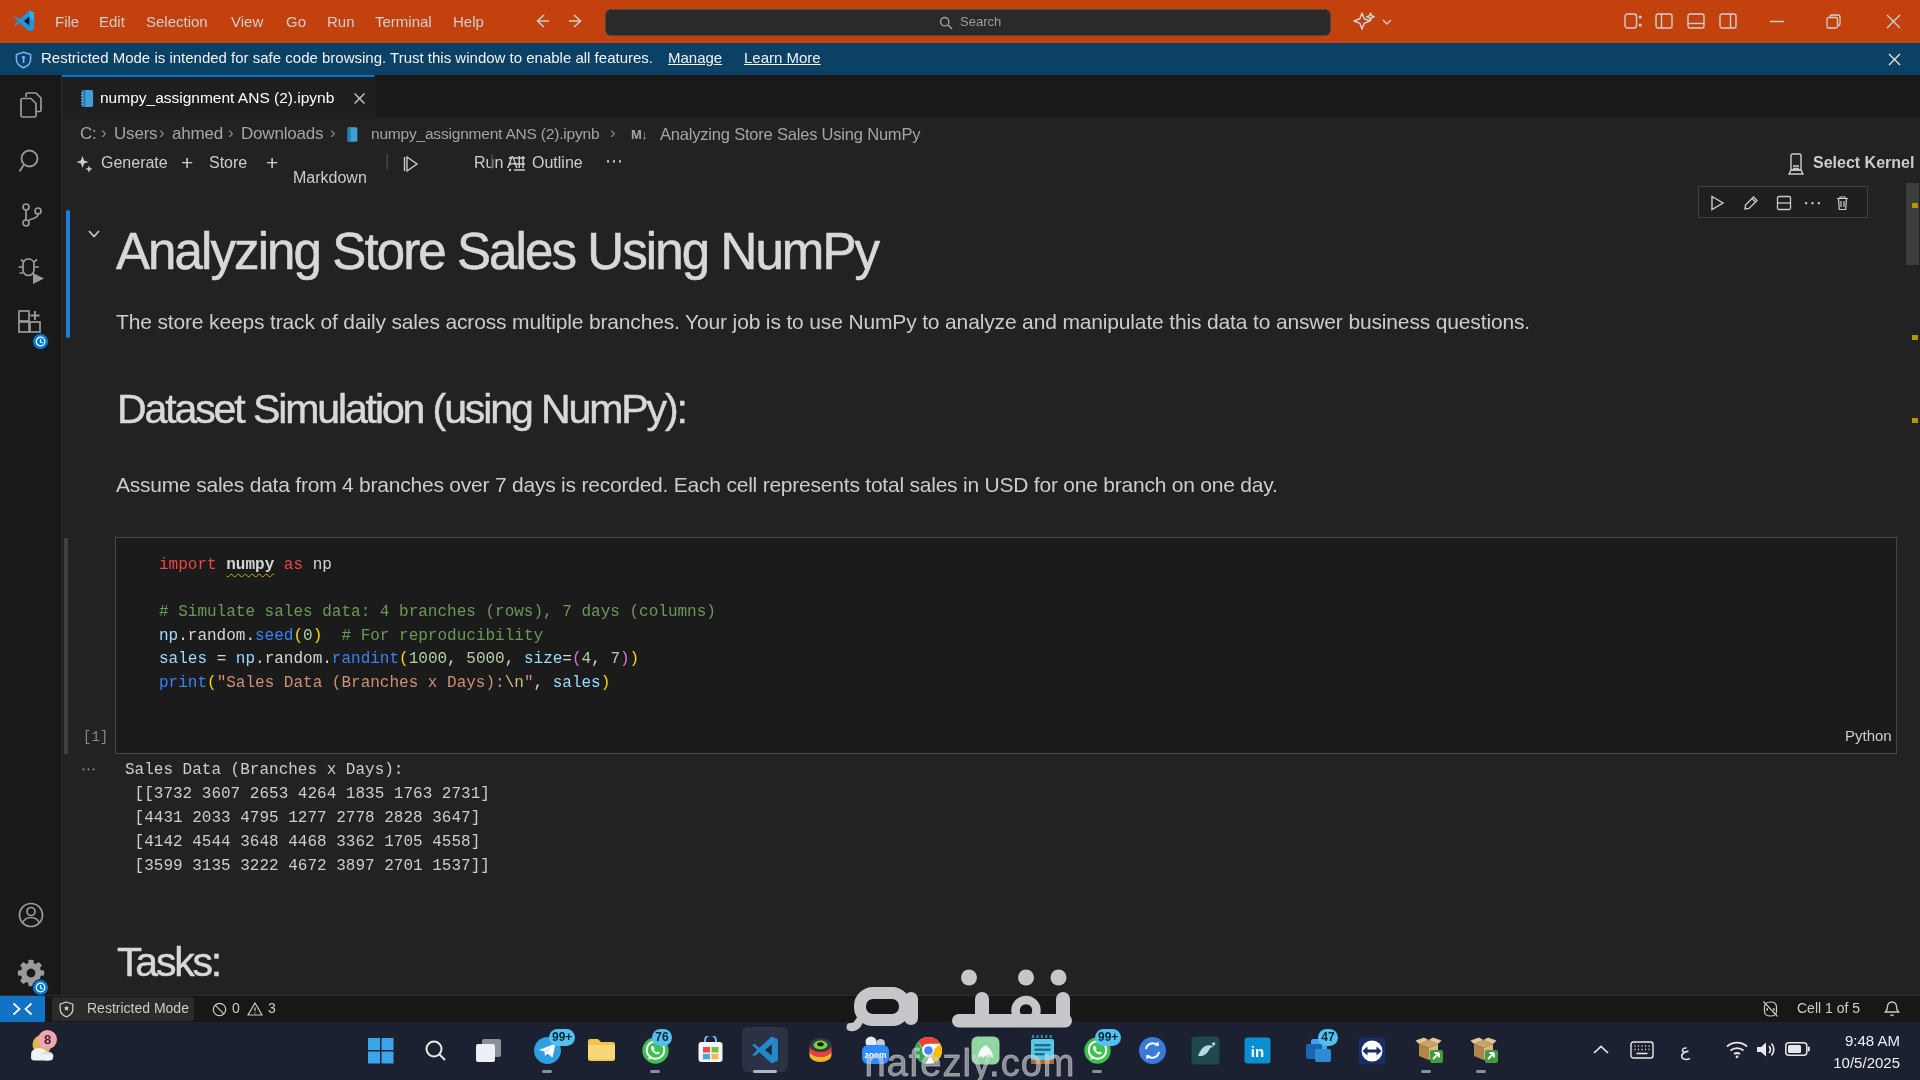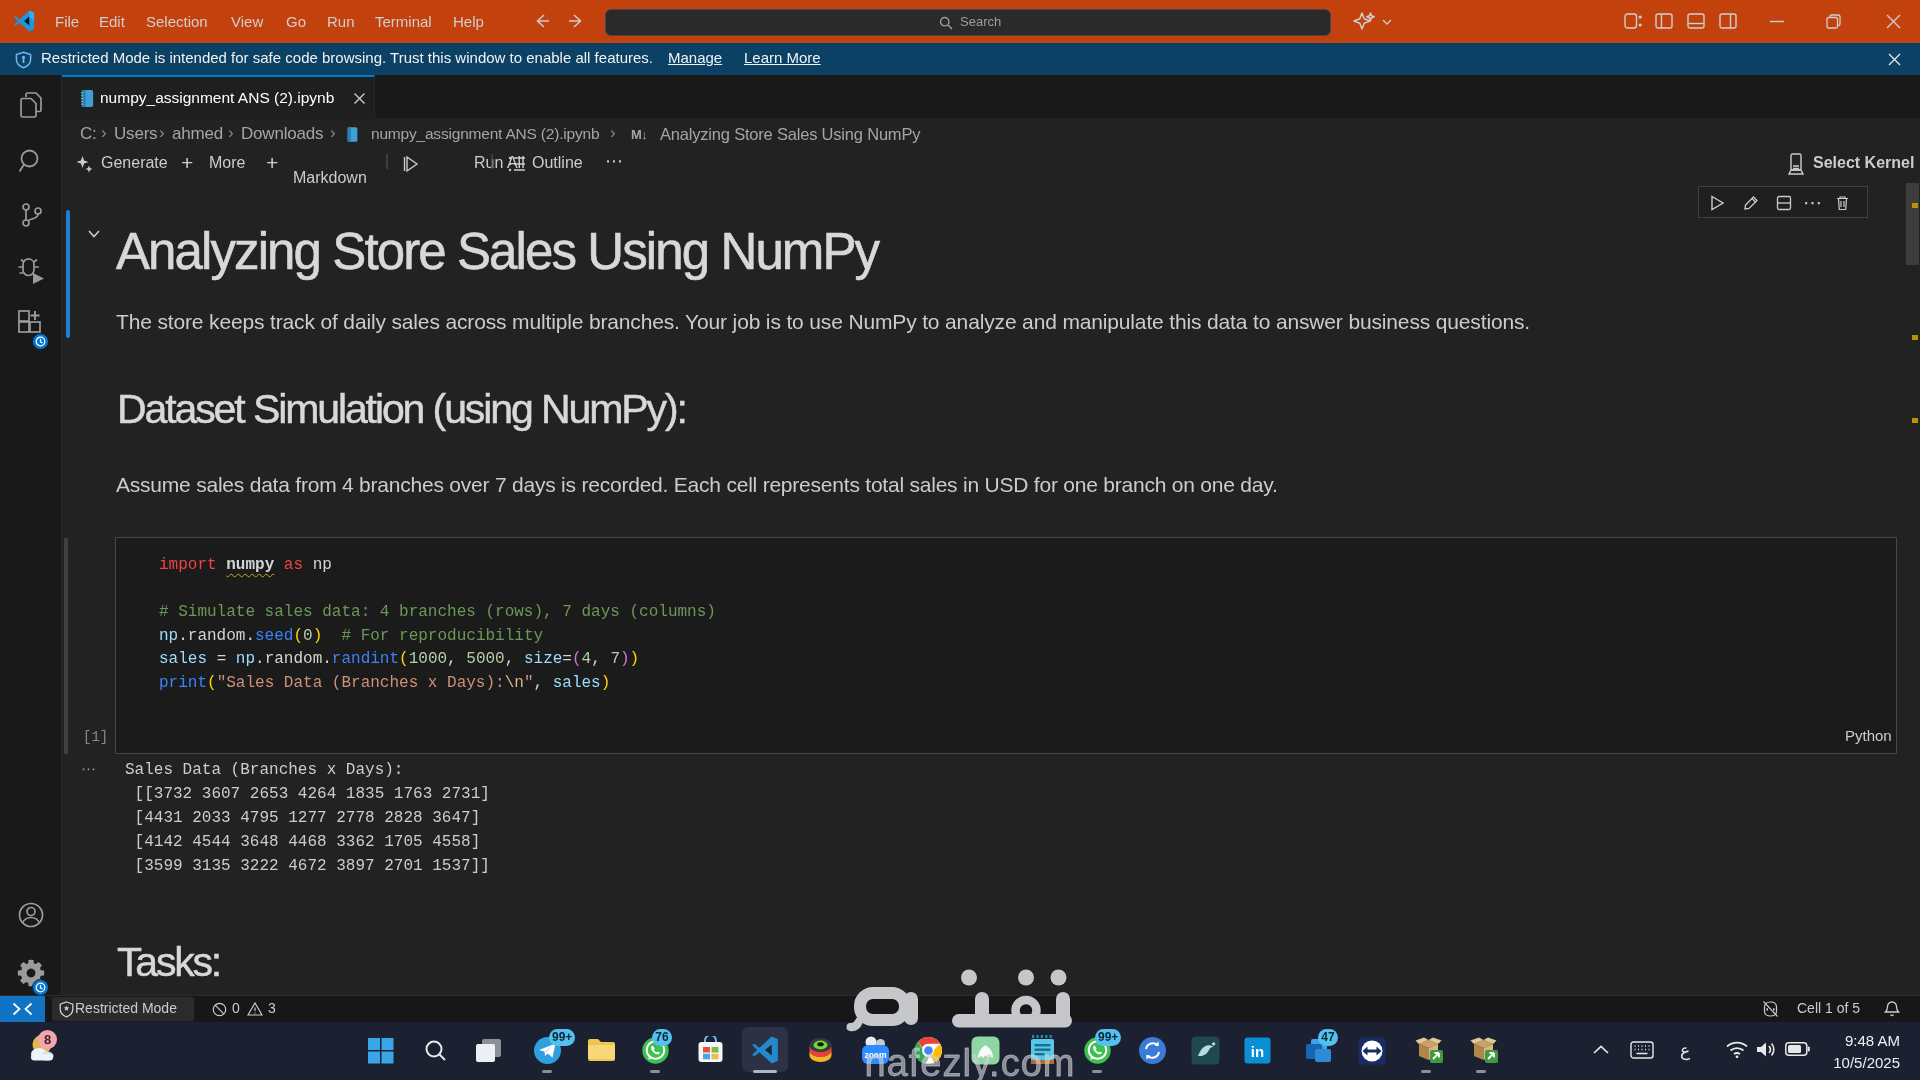--- a/index.html
+++ b/index.html
@@ -149,21 +149,21 @@
     <span class="abs" style="left:598px;top:6px;font-size:16.5px;">Analyzing Store Sales Using NumPy</span>
   </div>
 
   <div class="abs" style="left:62px;top:148px;width:1858px;height:32px;background:#222222;color:#cccccc;font-size:16px;">
     <svg class="icon" style="left:13px;top:7px" width="19" height="19" viewBox="0 0 19 19" fill="#cccccc">
       <path d="M7.5 1 l1.6 4.4 L13.5 7 l-4.4 1.6 L7.5 13 l-1.6-4.4 L1.5 7 l4.4-1.6 z"></path>
       <path d="M14 10.5 l1 2.6 2.6 1 -2.6 1 -1 2.6 -1-2.6 -2.6-1 2.6-1 z"></path>
     </svg>
     <span class="abs" style="left:39px;top:6px;">Generate</span>
     <span class="abs" style="left:119px;top:3px;font-size:21px;font-weight:300;">+</span>
-    <span class="abs" style="left:147px;top:6px;">More</span>
+    <span class="abs" style="left:147px;top:6px;">Store</span>
     <span class="abs" style="left:204px;top:3px;font-size:21px;font-weight:300;">+</span>
     <span class="abs" style="left:231px;top:21px;">Markdown</span>
     <span class="abs" style="left:323px;top:4px;color:#4d4d4d;">|</span>
     <svg class="icon" style="left:340px;top:7px" width="18" height="18" viewBox="0 0 18 18" fill="none" stroke="#cccccc" stroke-width="1.4">
       <path d="M5 2 L15 9 L5 16 Z"></path>
       <path d="M2.5 2 V16"></path>
     </svg>
     <span class="abs" style="left:364px;top:6px;margin-left:48px;">Run All</span>
     <span class="abs" style="left:428px;top:4px;color:#4d4d4d;">|</span>
     <svg class="icon" style="left:446px;top:8px" width="18" height="16" viewBox="0 0 18 16" fill="none" stroke="#cccccc" stroke-width="1.5">
@@ -292,21 +292,21 @@
       <svg class="icon" style="left:12px;top:5px" width="21" height="16" viewBox="0 0 21 16" fill="none" stroke="#ffffff" stroke-width="1.7">
         <path d="M1.5 2.5 L7.5 8 L1.5 13.5"></path>
         <path d="M19.5 2.5 L13.5 8 L19.5 13.5"></path>
       </svg>
     </div>
     <div class="abs" style="left:52px;top:1px;width:142px;height:24px;background:#2b2b2b;border-radius:2px;"></div>
     <svg class="icon" style="left:59px;top:5px" width="15" height="17" viewBox="0 0 15 17" fill="none" stroke="#cccccc" stroke-width="1.3">
       <path d="M7.5 1 L13.8 3.2 V8 c0 4-2.7 6.6-6.3 7.8 C3.9 14.6 1.2 12 1.2 8 V3.2 Z"></path>
       <path d="M7.5 4.5 l.8 1.8 2 .2 -1.5 1.3 .4 2 -1.7-1 -1.7 1 .4-2 -1.5-1.3 2-.2 z" fill="#cccccc" stroke="none"></path>
     </svg>
-    <span class="abs" style="left:75px;top:4px;">Restricted Mode</span>
+    <span class="abs" style="left:87px;top:4px;">Restricted Mode</span>
     <svg class="icon" style="left:212px;top:6px" width="15" height="15" viewBox="0 0 15 15" fill="none" stroke="#cccccc" stroke-width="1.2">
       <circle cx="7.5" cy="7.5" r="6.2"></circle>
       <path d="M3.2 3.2 L11.8 11.8"></path>
     </svg>
     <span class="abs" style="left:232px;top:4px;">0</span>
     <svg class="icon" style="left:247px;top:6px" width="16" height="14" viewBox="0 0 16 14" fill="none" stroke="#cccccc" stroke-width="1.2">
       <path d="M8 1 L15 13 H1 Z"></path>
       <path d="M8 5.5 V9 M8 10.6 V11.4"></path>
     </svg>
     <span class="abs" style="left:268px;top:4px;">3</span>

